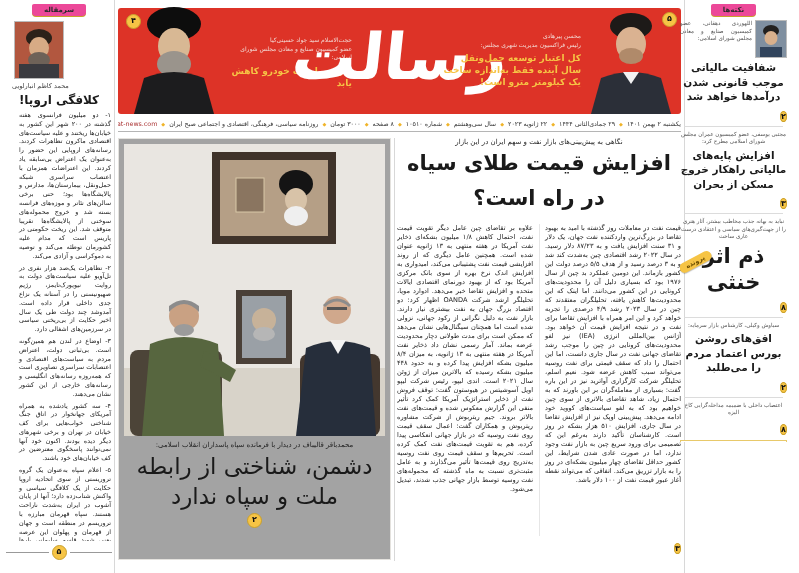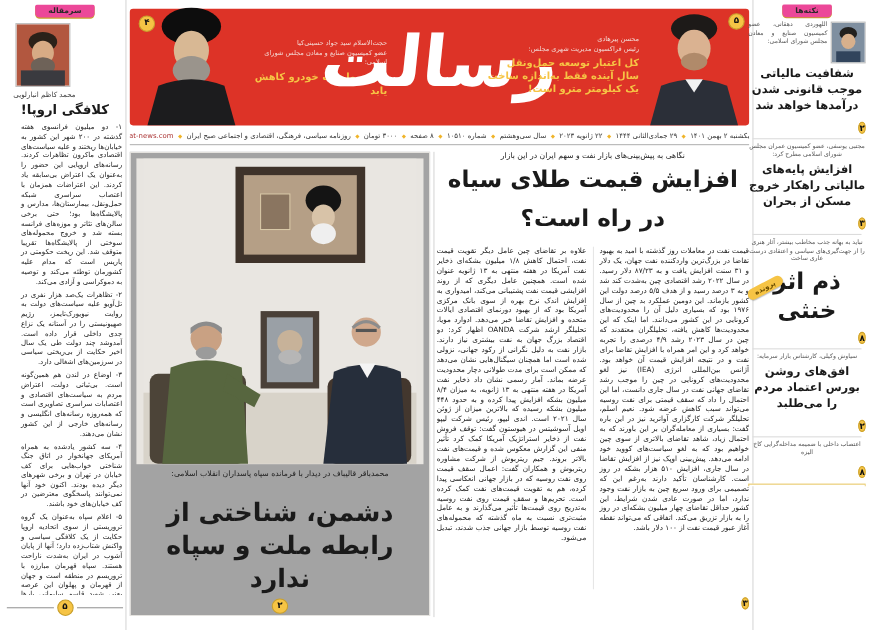--- a/index.html
+++ b/index.html
@@ -40,21 +40,21 @@
   .dateline{position:absolute;left:118px;top:116px;width:563px;height:15px;border-bottom:1px solid #b5b5b5;
             display:flex;align-items:center;gap:4px;font-size:6.3px;color:#333;white-space:nowrap;overflow:hidden;}
   .dl-sep{color:#f0b429;font-size:5px;}
   .website{color:#a33;direction:ltr;}
 
   
   .photo-panel{position:absolute;left:118px;top:138px;width:273px;height:422px;background:#a3a3a3;
                box-shadow:0 0 0 1px #e4e2de inset;display:flex;flex-direction:column;}
   .scene{width:261px;height:292px;margin:6px auto 0;display:block;background:#e8e5e0;}
   .photo-caption{font-size:7px;text-align:center;color:#222;margin-top:5px;}
-  .photo-headline{font-size:23px;line-height:30px;font-weight:bold;text-align:center;margin:17px 6px 0;}
+  .photo-headline{font-size:23px;line-height:30px;font-weight:normal;text-align:center;margin:2px 6px 0;}
 
   
   .article{position:absolute;left:397px;top:138px;width:284px;height:424px;overflow:hidden;}
   .art-kicker{font-size:7px;text-align:center;color:#222;}
   .art-headline{font-size:21px;line-height:35px;font-weight:bold;text-align:center;margin:0 4px 8px;}
   .art-body{font-size:6.6px;line-height:9px;text-align:justify;column-count:2;column-gap:12px;
             column-rule:1px solid #e6e6e6;height:312px;overflow:hidden;}
   .art-body p{margin:0 0 3px;}
   .lead-dot{display:inline-block;width:6px;height:6px;border-radius:50%;background:#f6c445;
             border:1px solid #c9a02d;margin-left:2px;vertical-align:middle;}

